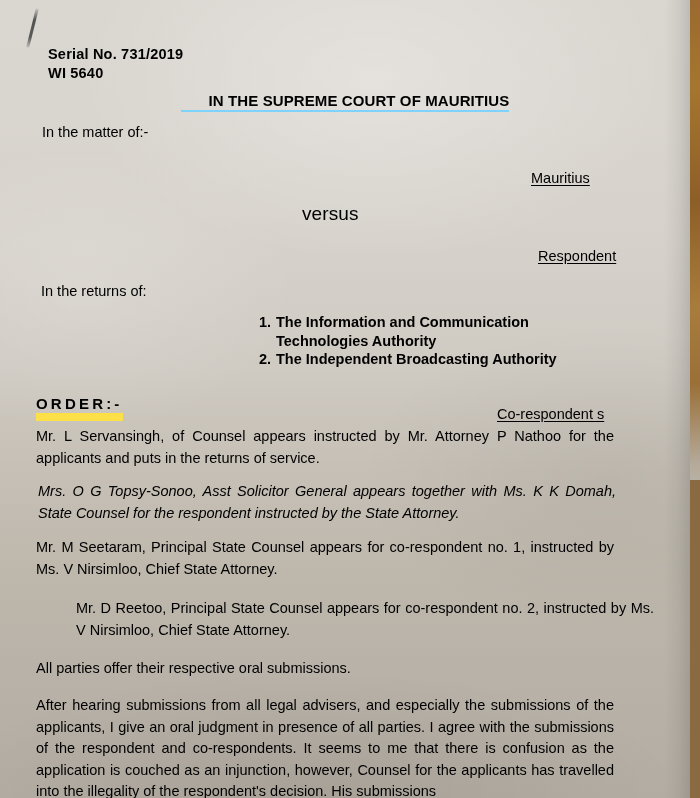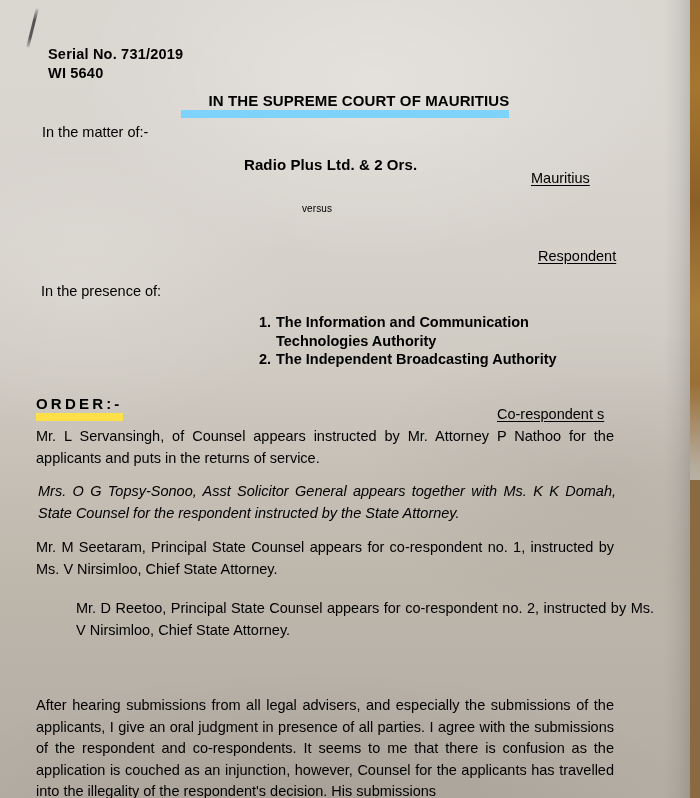--- a/index.html
+++ b/index.html
@@ -116,40 +116,40 @@
     position: absolute;
     left: 0;
     right: 0;
     top: 92px;
     text-align: center;
     font-size: 15px;
     font-weight: bold;
     letter-spacing: 0.1px;
   }
   .court-title span {
-    border-bottom: 8px solid #7dd3fc;
+    border-bottom: 2px solid #7dd3fc;
     padding-bottom: 1px;
     padding-left: 28px;
   }
 
   .matter-of {
     position: absolute;
     left: 42px;
     top: 124px;
     font-size: 14.5px;
   }
 
   .party-name {
     position: absolute;
     font-size: 15px;
     font-weight: bold;
     letter-spacing: 0.1px;
   }
   .applicant-name { left: 244px; top: 156px; }
-  .versus         { left: 302px; top: 203px; font-weight: normal; font-size: 10px; }
+  .versus         { left: 302px; top: 203px; font-weight: normal; font-size: 19px; }
   .respondent-name{ left: 275px; top: 233px; }
 
   .role-label {
     position: absolute;
     font-size: 14.5px;
     text-decoration: underline;
     text-underline-offset: 2px;
   }
   .role-applicants  { left: 531px; top: 170px; }
   .role-respondent  { left: 523px; top: 248px; margin-left: 15px; }
@@ -230,28 +230,27 @@
       <div>Serial No. 731/2019</div>
       <div>WI 5640</div>
     </div>
 
     <div class="court-title">
       <span>IN THE SUPREME COURT OF MAURITIUS</span>
     </div>
 
     <div class="matter-of">In the matter of:-</div>
 
-    <div class="party-name applicant-name">Radio Plus Ltd. &amp; 2 Ors.</div>
     <div class="role-label role-applicants">Mauritius</div>
 
     <div class="party-name versus">versus</div>
 
     <div class="role-label role-respondent">Respondent</div>
 
-    <div class="presence-of">In the presence of:</div>
+    <div class="presence-of">In the returns of:</div>
 
     <div class="corespondent-list">
       <div class="item">
         <span class="num">1.</span>
         <span>The Information and Communication Technologies Authority</span>
       </div>
       <div class="item">
         <span class="num">2.</span>
         <span>The Independent Broadcasting Authority</span>
       </div>
@@ -259,16 +258,17 @@
     <div class="role-label role-corespondents">Co-respondent s</div>
 
     <div class="order-heading">
       <span>ORDER:-</span>
     </div>
 
     <div class="para p2 italic">Mrs. O G Topsy-Sonoo, Asst Solicitor General appears together with Ms. K K Domah, State Counsel for the respondent instructed by the State Attorney.</div>
     <div class="para p1">Mr. L Servansingh, of Counsel appears instructed by Mr. Attorney P Nathoo for the applicants and puts in the returns of service.</div>
     <div class="para p3">Mr. M Seetaram, Principal State Counsel appears for co-respondent no. 1, instructed by Ms. V Nirsimloo, Chief State Attorney.</div>
     <div class="para p4">Mr. D Reetoo, Principal State Counsel appears for co-respondent no. 2, instructed by Ms. V Nirsimloo, Chief State Attorney.</div>
+    <div class="para p5">All parties offer their respective oral submissions.</div>
     <div class="para p6">After hearing submissions from all legal advisers, and especially the submissions of the applicants, I give an oral judgment in presence of all parties.  I agree with the submissions of the respondent and co-respondents.  It seems to me that there is confusion as the application is couched as an injunction, however, Counsel for the applicants has travelled into the illegality of the respondent's decision.  His submissions</div>
 
   </div>
 </div>
 
 </body></html>

